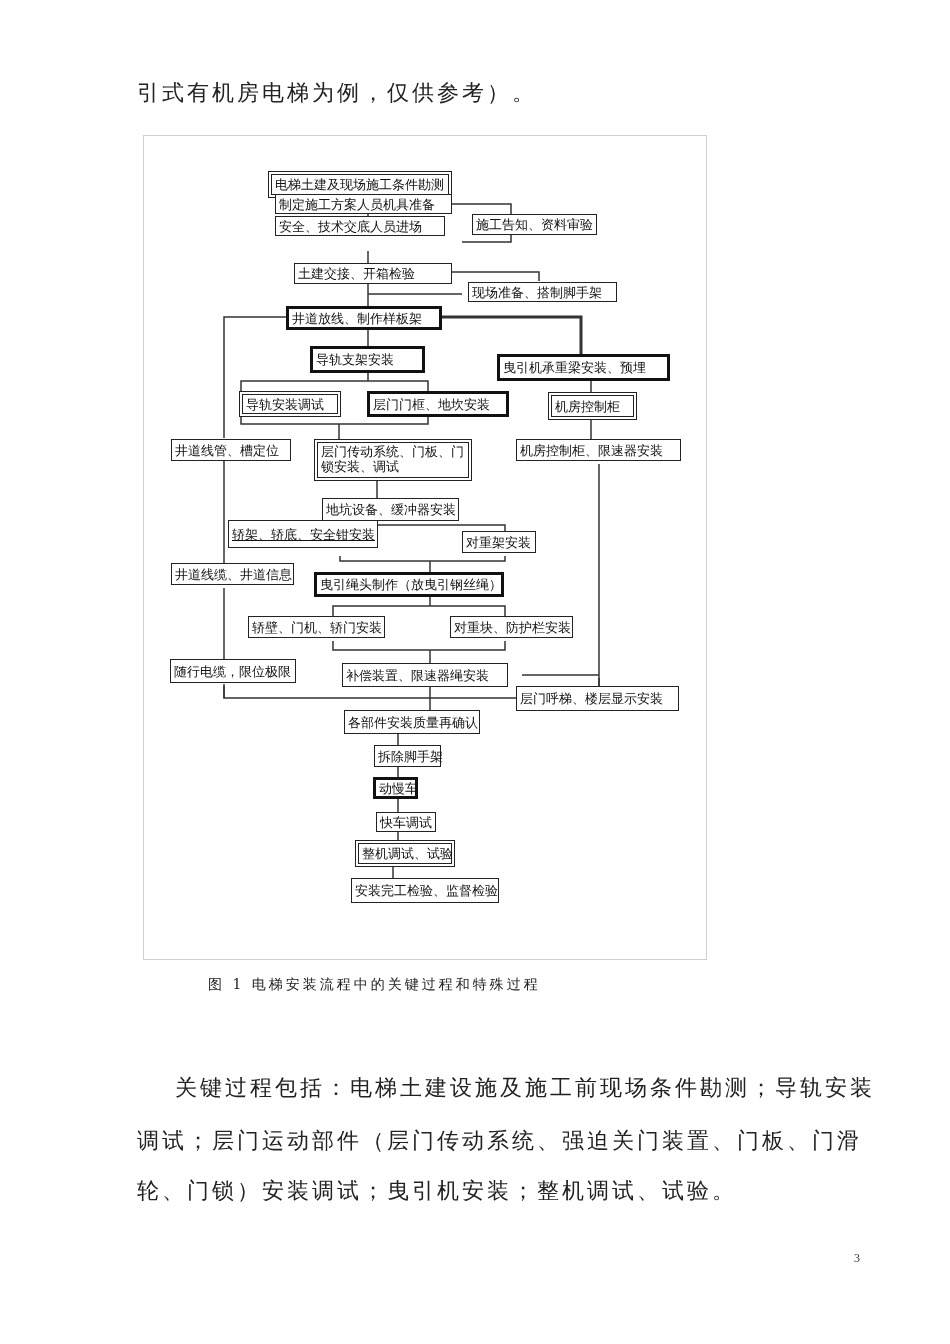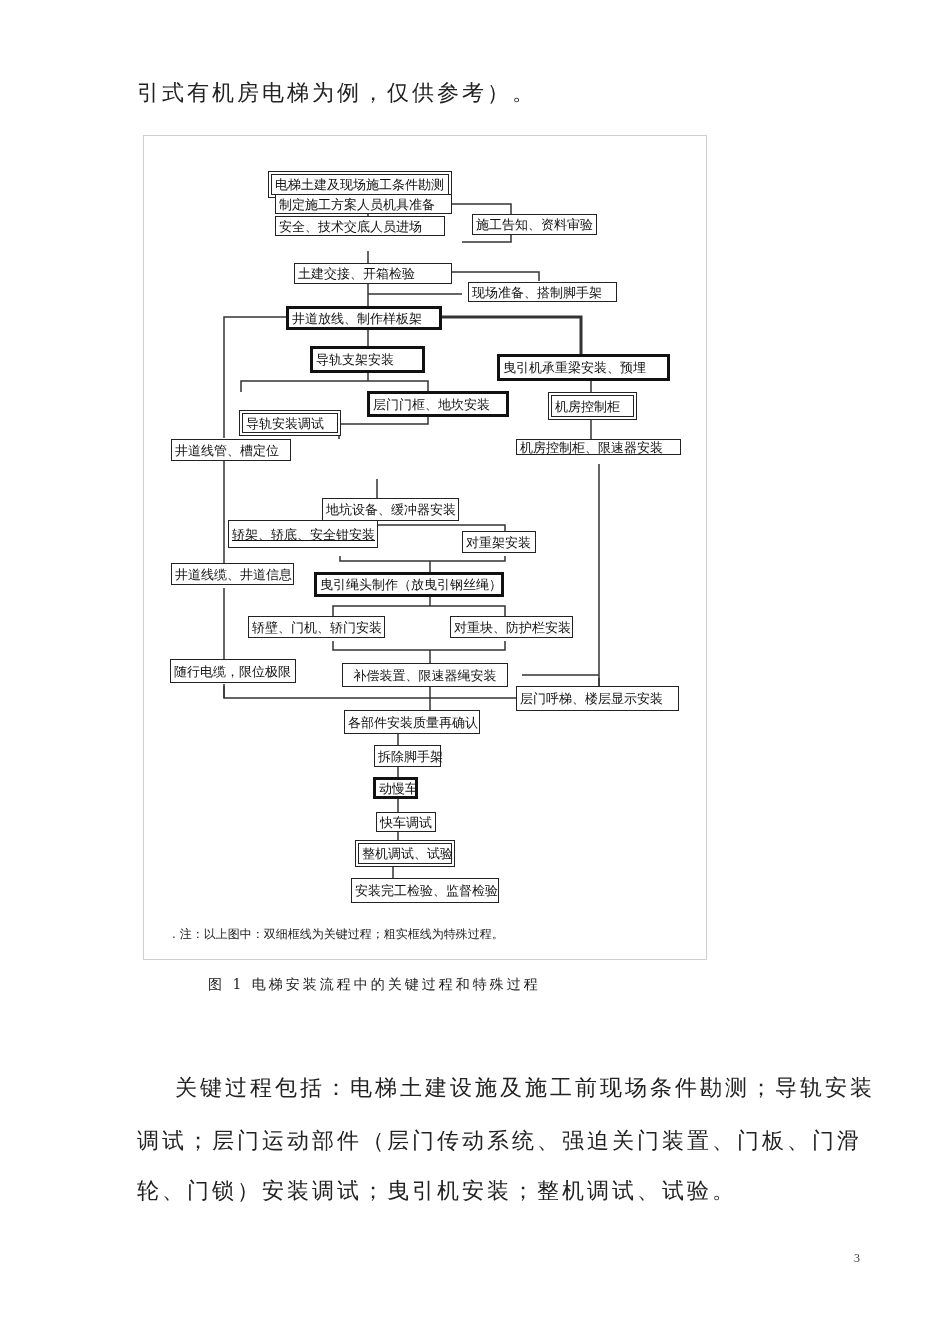--- a/index.html
+++ b/index.html
@@ -109,33 +109,36 @@
     </div>
   <div class="box b-bold" style="left:142px; top:170px; width:156px; height:24px;">
       <span>井道放线、制作样板架</span>
     </div>
   <div class="box b-bold" style="left:166px; top:210px; width:115px; height:27px;">
       <span>导轨支架安装</span>
     </div>
   <div class="box b-bold" style="left:353px; top:218px; width:173px; height:27px;">
       <span>曳引机承重梁安装、预埋</span>
     </div>
-  <div class="box b-double" style="left:95px; top:255px; width:102px; height:26px;margin-top:19px;">
+  <div class="box b-double" style="left:95px; top:255px; width:102px; height:26px;">
       <span>导轨安装调试</span>
     </div>
   <div class="box b-bold" style="left:223px; top:255px; width:142px; height:26px;">
       <span>层门门框、地坎安装</span>
     </div>
   <div class="box b-double" style="left:404px; top:256px; width:89px; height:28px;">
       <span>机房控制柜</span>
     </div>
   <div class="box b-normal" style="left:27px; top:303px; width:120px; height:22px;">
       <span>井道线管、槽定位</span>
     </div>
-  <div class="box b-normal" style="left:372px; top:303px; width:165px; height:16px;">
+  <div class="box b-double multi" style="left:170px; top:303px; width:158px; height:42px;">
+      <span>层门传动系统、门板、门锁安装、调试</span>
+    </div>
+  <div class="box b-normal" style="left:372px; top:303px; width:165px; height:22px;">
       <span>机房控制柜、限速器安装</span>
     </div>
   <div class="box b-normal" style="left:178px; top:362px; width:137px; height:23px;">
       <span>地坑设备、缓冲器安装</span>
     </div>
   <div class="box b-normal" style="left:84px; top:384px; width:150px; height:28px;text-decoration:underline;">
       <span>轿架、轿底、安全钳安装</span>
     </div>
   <div class="box b-normal" style="left:318px; top:395px; width:74px; height:22px;">
       <span>对重架安装</span>
@@ -148,21 +151,21 @@
     </div>
   <div class="box b-normal" style="left:104px; top:480px; width:137px; height:22px;">
       <span>轿壁、门机、轿门安装</span>
     </div>
   <div class="box b-normal" style="left:306px; top:480px; width:123px; height:22px;">
       <span>对重块、防护栏安装</span>
     </div>
   <div class="box b-normal" style="left:26px; top:523px; width:126px; height:24px;">
       <span>随行电缆，限位极限</span>
     </div>
-  <div class="box b-normal" style="left:198px; top:527px; width:166px; height:24px;justify-content:center;">
+  <div class="box b-normal" style="left:198px; top:527px; width:166px; height:24px;">
       <span>补偿装置、限速器绳安装</span>
     </div>
   <div class="box b-normal" style="left:372px; top:550px; width:163px; height:25px;">
       <span>层门呼梯、楼层显示安装</span>
     </div>
   <div class="box b-normal" style="left:200px; top:574px; width:136px; height:24px;">
       <span>各部件安装质量再确认</span>
     </div>
   <div class="box b-normal" style="left:230px; top:609px; width:67px; height:22px;">
       <span>拆除脚手架</span>
@@ -173,21 +176,20 @@
   <div class="box b-normal" style="left:232px; top:676px; width:60px; height:20px;">
       <span>快车调试</span>
     </div>
   <div class="box b-double" style="left:211px; top:704px; width:100px; height:27px;">
       <span>整机调试、试验</span>
     </div>
   <div class="box b-normal" style="left:182px; top:742px; width:148px; height:25px;margin-left:25px;">
       <span>安装完工检验、监督检验</span>
     </div>
 
-  <div class="note">. 注：以上图中：双细框线为关键过程；粗实框线为特殊过程。</div>
 </div>
 
 <div class="caption">图 1   电梯安装流程中的关键过程和特殊过程</div>
 
 <div class="para" style="left:175px; top:1077px;">关键过程包括：电梯土建设施及施工前现场条件勘测；导轨安装</div>
 <div class="para" style="left:137px; top:1130px;">调试；层门运动部件（层门传动系统、强迫关门装置、门板、门滑</div>
 <div class="para" style="left:137px; top:1180px;">轮、门锁）安装调试；曳引机安装；整机调试、试验。</div>
 
 <div class="pagenum">3</div>
 

